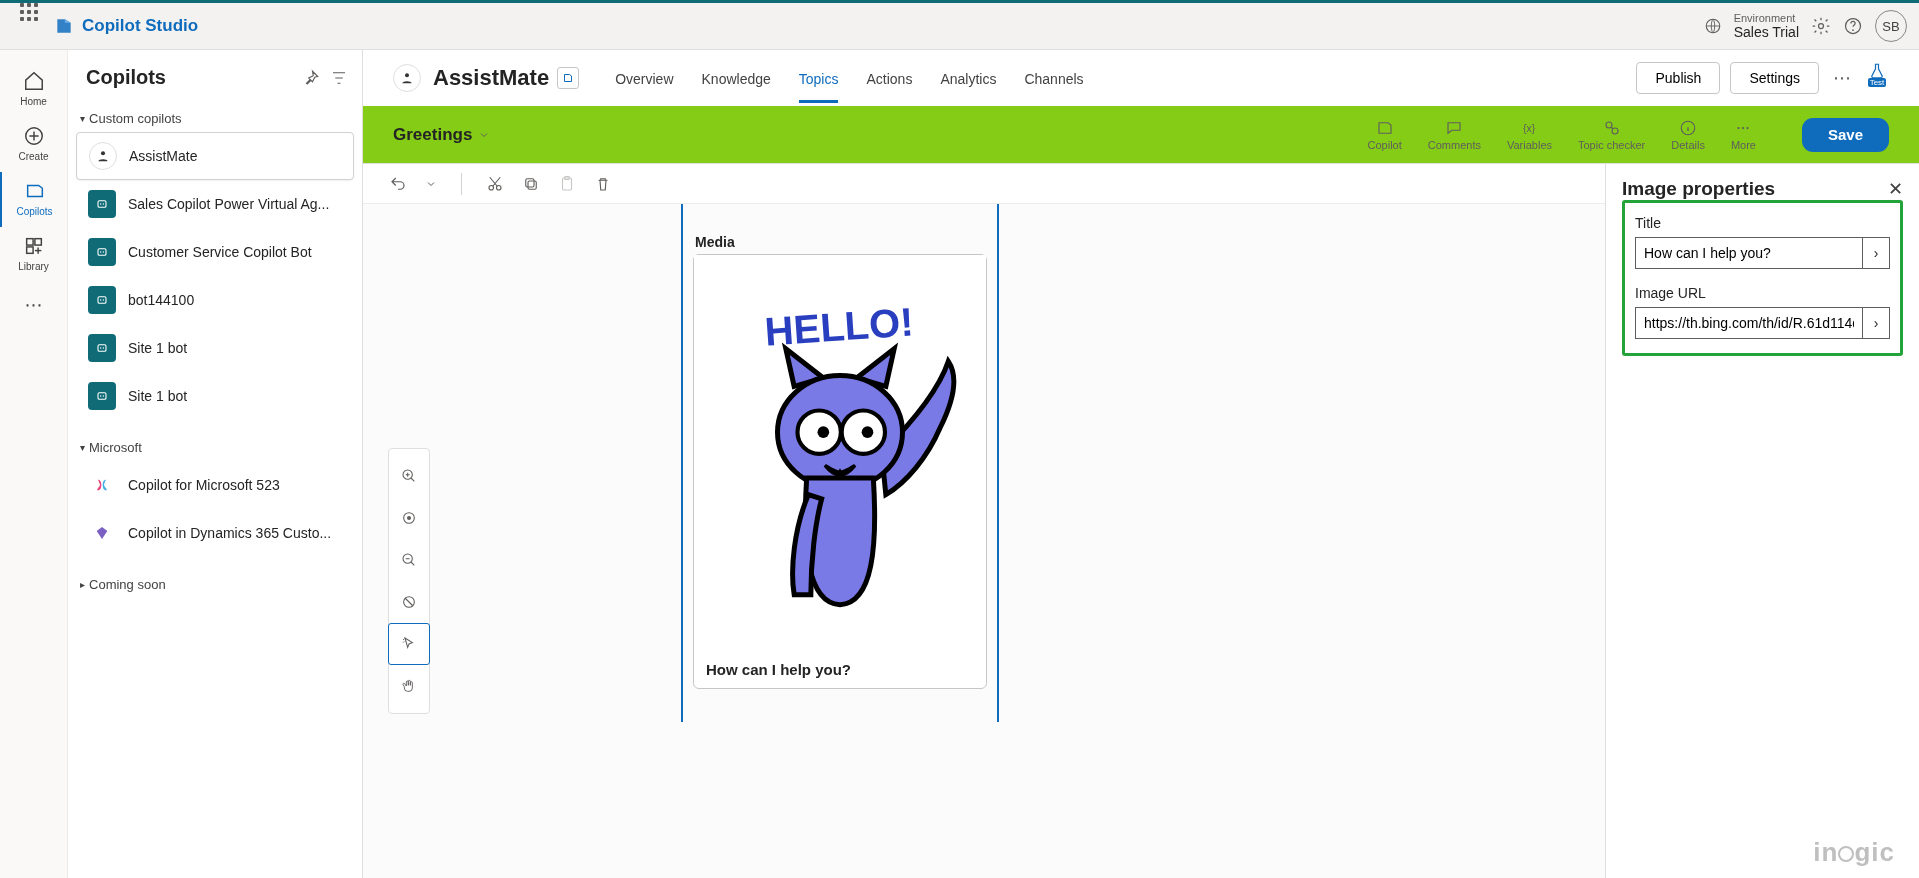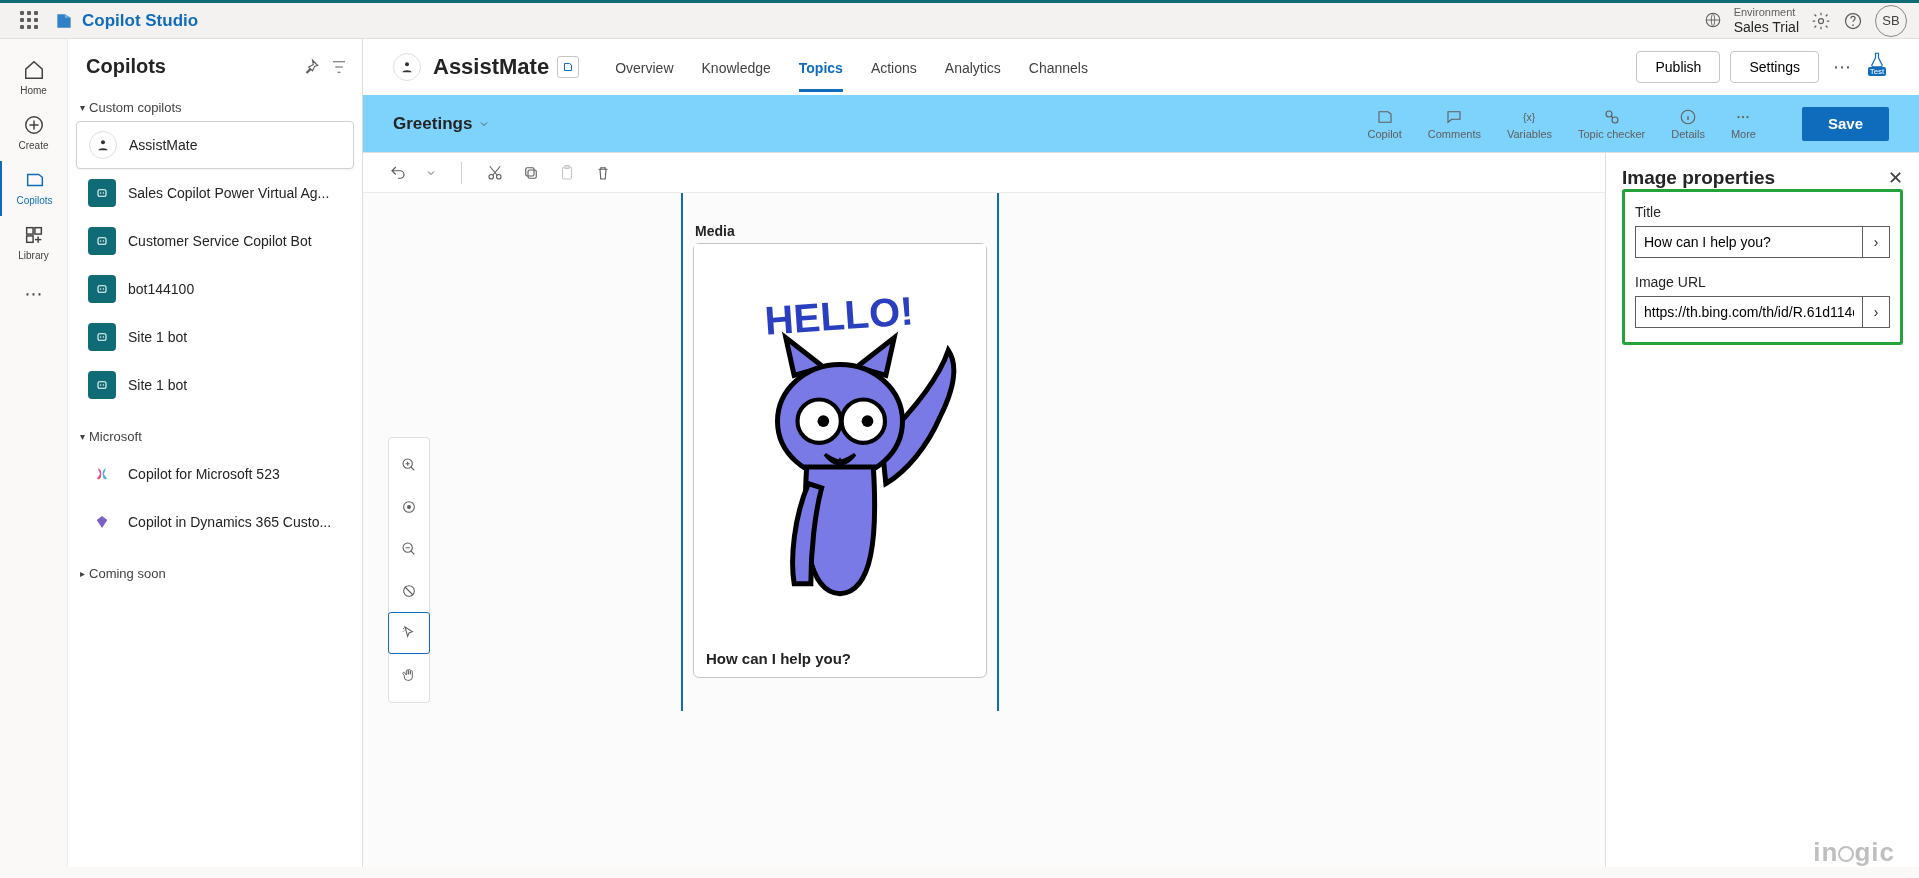--- a/index.html
+++ b/index.html
@@ -1,20 +1,20 @@
 <!DOCTYPE html>
 <html><head>
 <meta charset="utf-8">
 <style>
   * { box-sizing: border-box; }
   html, body { margin:0; padding:0; width:1919px; height:878px; font-family:"Segoe UI", Arial, sans-serif; background:#faf9f8; color:#242424; }
   body { border-top:3px solid #0f6c76; }
 
   
-  .topbar { height:36px; background:#f3f2f1; display:flex; align-items:center; padding:0 12px; border-bottom:1px solid #e1dfdd; }
+  .topbar { height:47px; background:#f3f2f1; display:flex; padding:0 12px; border-bottom:1px solid #e1dfdd; }
   .waffle { width:20px; height:20px; margin:0 14px 0 8px; display:grid; grid-template-columns:repeat(3,4px); grid-template-rows:repeat(3,4px); gap:3px; cursor:pointer; }
   .waffle span { background:#605e5c; border-radius:1px; }
   .brand { display:flex; align-items:center; gap:8px; color:#0f6cbd; font-weight:600; font-size:17px; cursor:pointer; }
   .brand-icon { width:20px; height:20px; }
   .topbar-right { margin-left:auto; display:flex; align-items:center; gap:12px; }
   .env { display:flex; align-items:center; gap:12px; cursor:pointer; }
   .env-text { display:flex; flex-direction:column; line-height:1.15; }
   .env-label { font-size:11px; color:#605e5c; }
   .env-name  { font-size:14px; color:#242424; }
   .tb-icon { width:20px; height:20px; color:#605e5c; cursor:pointer; display:flex; align-items:center; justify-content:center; }
@@ -50,35 +50,35 @@
   
   .main { flex:1; display:flex; flex-direction:column; background:#fbfbfb; min-width:0; }
 
   
   .main-header { height:56px; padding:0 30px 0 30px; display:flex; align-items:center; background:#fff; }
   .main-header .bot-ico { width:28px; height:28px; border-radius:50%; border:1px solid #e1dfdd; display:flex; align-items:center; justify-content:center; margin-right:12px; }
   .main-header h1 { margin:0; font-size:22px; font-weight:600; }
   .dropdown-ico { width:22px; height:22px; border:1px solid #c8c6c4; border-radius:3px; margin-left:8px; display:flex; align-items:center; justify-content:center; cursor:pointer; }
   .tabs { display:flex; gap:28px; margin-left:36px; }
   .tab { font-size:14px; color:#424242; padding:18px 0 16px 0; cursor:pointer; }
-  .tab.active { color:#0f6cbd; font-weight:700; border-bottom:3px solid #0f6cbd; padding-bottom:13px; }
+  .tab.active { color:#0f6cbd; font-weight:400; border-bottom:3px solid #0f6cbd; padding-bottom:13px; }
   .main-header-right { margin-left:auto; display:flex; align-items:center; gap:10px; }
   .btn { height:32px; padding:0 18px; border:1px solid #c8c6c4; background:#fff; border-radius:4px; font-size:14px; cursor:pointer; }
   .dots { width:26px; text-align:center; font-size:18px; cursor:pointer; color:#605e5c; }
   .flask { width:24px; height:32px; display:flex; flex-direction:column; align-items:center; cursor:pointer; }
   .flask svg { width:18px; height:18px; color:#0f6cbd; }
   .flask-label { font-size:8px; background:#0f6cbd; color:#fff; padding:0 2px; border-radius:2px; margin-top:-2px; }
 
   
-  .topic-bar { height:58px; padding:0 30px; display:flex; align-items:center; background:#7dd3fc; border-bottom:1px solid #e1dfdd; }
+  .topic-bar { height:58px; padding:0 30px; display:flex; align-items:center; background:#84cc16; border-bottom:1px solid #e1dfdd; }
   .topic-name { font-size:17px; font-weight:600; display:flex; align-items:center; gap:6px; cursor:pointer; }
   .topic-tools { margin-left:auto; display:flex; align-items:center; gap:26px; }
   .tool { display:flex; flex-direction:column; align-items:center; font-size:11px; color:#605e5c; cursor:pointer; }
   .tool svg { width:18px; height:18px; margin-bottom:2px; }
-  .save-btn { height:34px; padding:0 26px; background:#0f6cbd; color:#fff; border:none; border-radius:2px; font-size:15px; font-weight:600; cursor:pointer; margin-left:20px; }
+  .save-btn { height:34px; padding:0 26px; background:#0f6cbd; color:#fff; border:none; border-radius:11px; font-size:15px; font-weight:600; cursor:pointer; margin-left:20px; }
 
   
   .editor-tb { height:40px; padding:0 26px; display:flex; align-items:center; gap:18px; background:#fff; border-bottom:1px solid #edebe9; }
   .etb-div { width:1px; height:22px; background:#d1d1d1; margin:0 6px; }
   .etb-ico { width:18px; height:18px; color:#605e5c; cursor:pointer; }
 
   
   .canvas-wrap { flex:1; position:relative; background:#fbfbfb; overflow:hidden; }
   .zoom-ctl { position:absolute; left:25px; top:244px; width:42px; background:#fff; border:1px solid #e1dfdd; border-radius:4px; display:flex; flex-direction:column; align-items:center; padding:6px 0; }
   .zoom-ctl .zc { width:42px; height:42px; display:flex; align-items:center; justify-content:center; color:#605e5c; cursor:pointer; }

